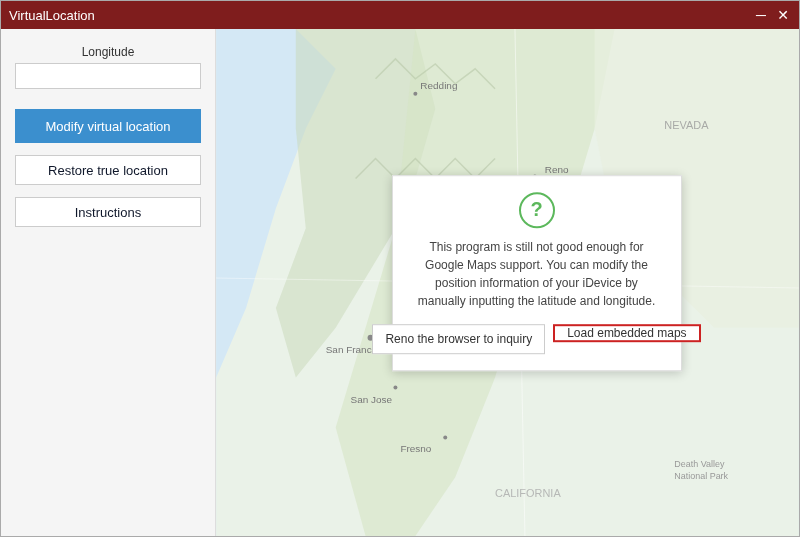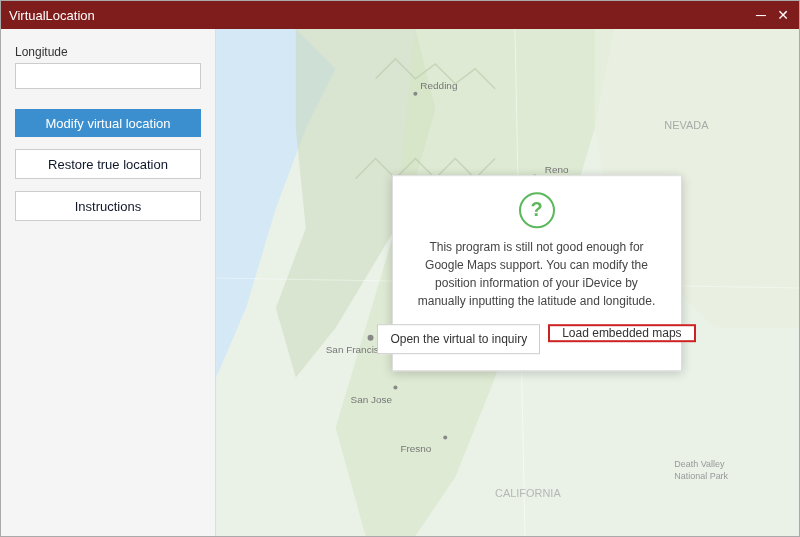--- a/index.html
+++ b/index.html
@@ -60,39 +60,40 @@
       flex-direction: column;
       gap: 8px;
       flex-shrink: 0;
       border-right: 1px solid #ddd;
     }
 
     .field-label {
       font-size: 12px;
       color: #333;
       margin-bottom: 4px;
+      text-align: center;
     }
 
     .field-group {
       margin-bottom: 8px;
     }
 
     .text-input {
       width: 100%;
       height: 26px;
       border: 1px solid #ccc;
       background: white;
       padding: 2px 6px;
       font-size: 12px;
       outline: none;
     }
 
     .btn-primary {
       width: 100%;
-      height: 28px;
+      height: 34px;
       background: #3b8fce;
       color: white;
       border: none;
       cursor: pointer;
       font-size: 13px;
       margin-top: 4px;
       margin-bottom: 4px;
     }
 
     .btn-secondary {
@@ -244,19 +245,19 @@
         <text x="460" y="440" font-size="9" fill="#999" font-family="Arial">Death Valley</text>
         <text x="460" y="452" font-size="9" fill="#999" font-family="Arial">National Park</text>
       </svg>
 
       <div class="popup-overlay">
         <div class="popup-icon">
           <span>?</span>
         </div>
         <p class="popup-text">This program is still not good enough for Google Maps support. You can modify the position information of your iDevice by manually inputting the latitude and longitude.</p>
         <div class="popup-buttons">
-          <button class="popup-btn-browser">Open the virtual to inquiry</button>
+          <button class="popup-btn-browser">Reno the browser to inquiry</button>
           <button class="popup-btn-maps">Load embedded maps</button>
         </div>
       </div>
     </div>
   </div>
 </div>
 
 </body></html>

